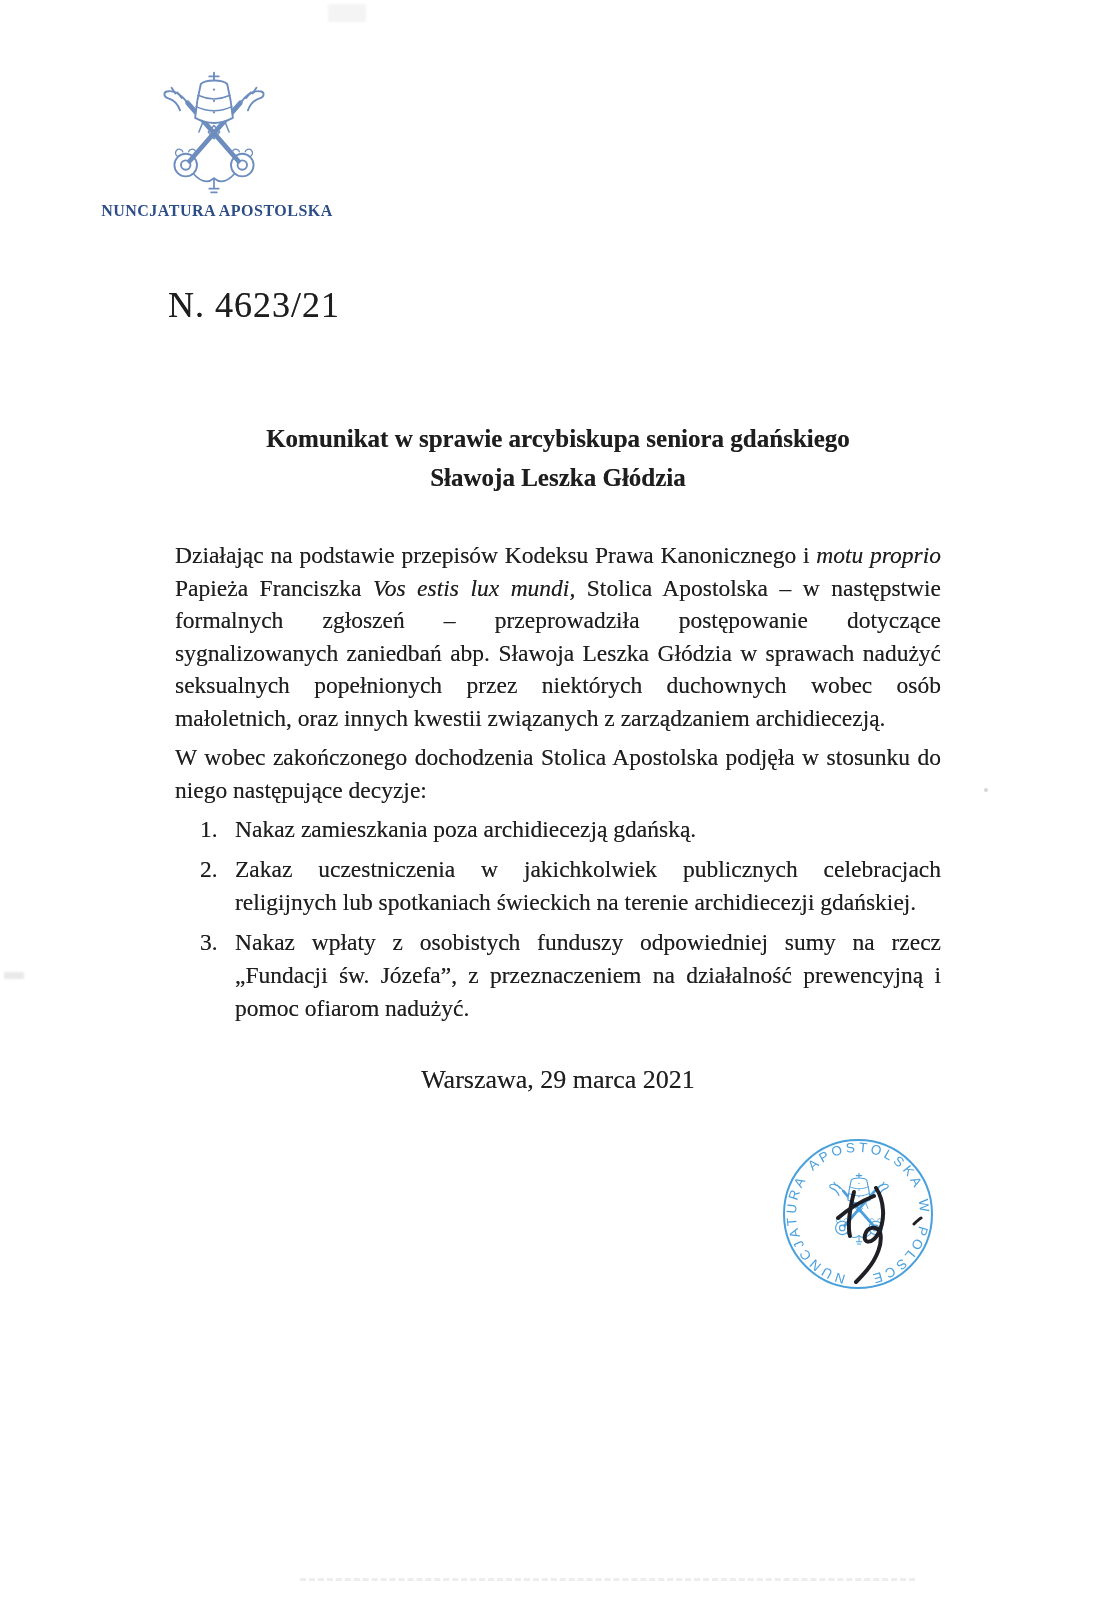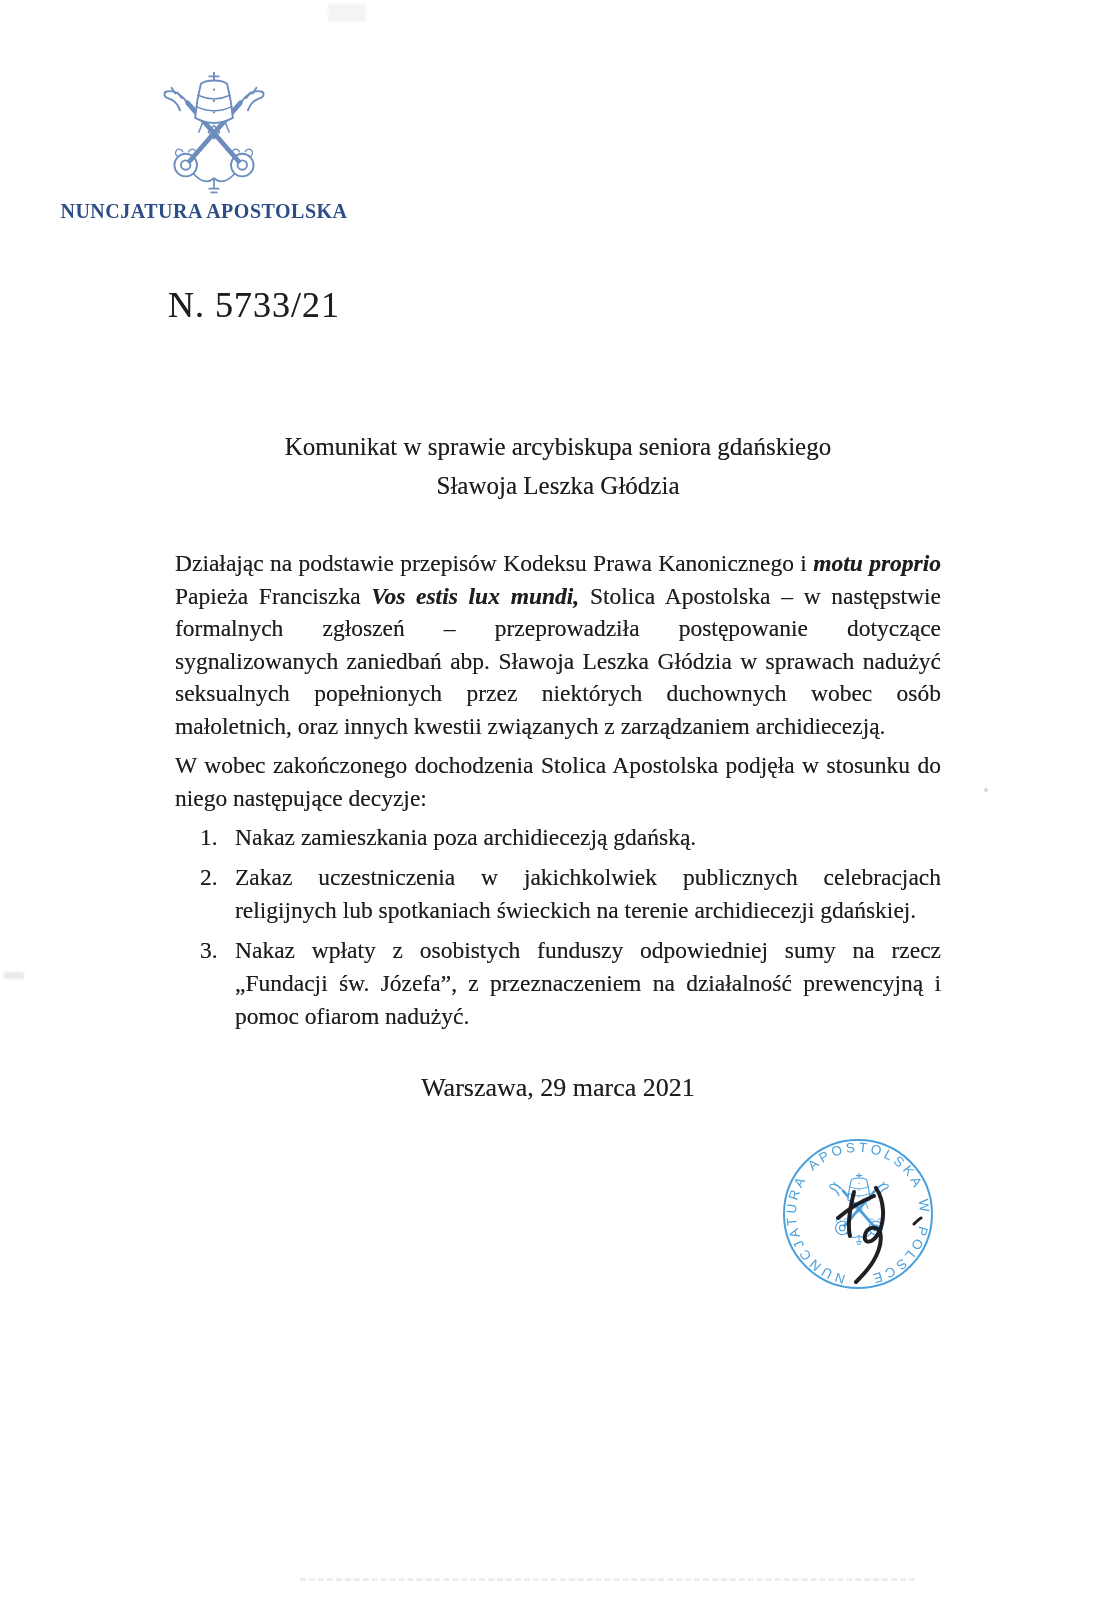--- a/index.html
+++ b/index.html
@@ -4,45 +4,45 @@
 <style>
   html,body{margin:0;padding:0;}
   body{
     width:1112px;height:1600px;
     background:#ffffff;
     position:relative;
     font-family:"Liberation Serif", serif;
     color:var(--c-ink_black,#1e1e1e);
     overflow:hidden;
   }
-  .it{font-style:italic;font-weight:bold;}
+  .it{font-style:italic;}
   
   .emblem{
     position:absolute;left:148px;top:70px;width:132px;height:126px;
     color:var(--c-emblem_blue,#6d8dbe);
   }
   .letterhead-text{
-    position:absolute;left:48px;top:199px;width:312px;
+    position:absolute;left:61px;top:199px;width:312px;
     text-align:center;
     color:var(--c-letterhead_blue,#2d4d87);
-    font-weight:bold;font-size:20px;line-height:24px;
+    font-weight:bold;font-size:16px;line-height:24px;
     letter-spacing:0.5px;
   }
   .ref-number{
     position:absolute;left:168px;top:284px;
     font-size:36px;line-height:42px;letter-spacing:1px;
     text-shadow:0 0 0.6px rgba(30,30,30,0.65);
   }
   
   .column{
     position:absolute;left:175px;top:415px;width:766px;
     font-size:23.5px;line-height:32.5px;
     text-shadow:0 0 0.6px rgba(30,30,30,0.6);
   }
-  .doc-title{text-align:center;font-size:25px;line-height:39px;font-weight:normal;margin:12px;}
+  .doc-title{text-align:center;font-size:25px;line-height:39px;font-weight:bold;margin:4px;}
   .para{margin:0;text-align:justify;}
   .para-1{margin-top:42px;}
   .para-2{margin-top:7px;}
   .decisions{margin-top:7px;}
   .decision{display:flex;line-height:33px;margin-bottom:7px;}
   .decision-number{flex:0 0 35px;margin-left:25px;}
   .decision-text{flex:1;text-align:justify;}
   .dateline{margin-top:38px;font-size:26px;line-height:34px;text-align:center;}
   
   .stamp{
@@ -106,21 +106,21 @@
 <div class="emblem">
   <svg viewBox="0 0 140 132" width="132" height="126">
       <use href="#vatican-emblem"></use>
     </svg>
 </div>
 
 <div class="letterhead-text">
   <div>NUNCJATURA APOSTOLSKA</div>
 </div>
 
-<div class="ref-number">N. 5733/21</div>
+<div class="ref-number">N. 4623/21</div>
 
 <div class="column">
   <h1 class="doc-title">
     <div>Komunikat w sprawie arcybiskupa seniora gdańskiego</div>
     <div>Sławoja Leszka Głódzia</div>
   </h1>
 
   <p class="para para-1"><span>Działając na podstawie przepisów Kodeksu Prawa Kanonicznego i </span><span class="it">motu proprio</span><span> Papieża Franciszka </span><span class="it">Vos estis lux mundi,</span><span> Stolica Apostolska – w następstwie formalnych zgłoszeń – przeprowadziła postępowanie dotyczące sygnalizowanych zaniedbań abp. Sławoja Leszka Głódzia w sprawach nadużyć seksualnych popełnionych przez niektórych duchownych wobec osób małoletnich, oraz innych kwestii związanych z zarządzaniem archidiecezją.</span></p>
 
   <p class="para para-2">W wobec zakończonego dochodzenia Stolica Apostolska podjęła w stosunku do niego następujące decyzje:</p>

